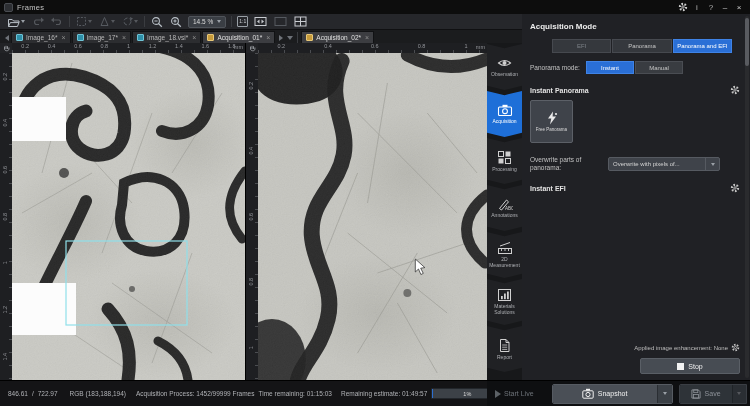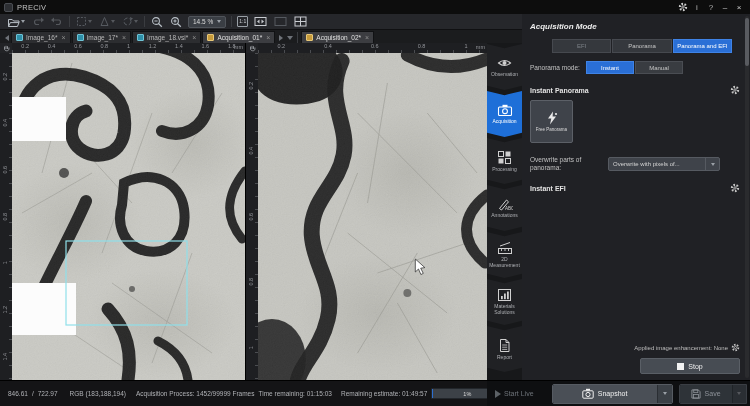--- a/index.html
+++ b/index.html
@@ -67,21 +67,21 @@
   .nav-item { position:relative; width:35px; height:46px; background:#202124; margin-bottom:1px;
               clip-path:polygon(0 0,50% 9%,100% 0,100% 91%,50% 100%,0 91%);
               display:flex; flex-direction:column; align-items:center; justify-content:center; gap:2px; cursor:default; }
   .nav-item .nlabel { font-size:5px; color:#aeb0b4; text-align:center; line-height:1.15; padding:0 1px; }
   .nav-item.selected { background:#1e6fd8; }
   .nav-item.selected .nlabel { color:#fff; }
   .nav-item svg { display:block; }
 
   
   .panel { position:absolute; left:522px; top:14px; width:228px; height:366px; background:#202125; display:flex; flex-direction:column; padding:6px 10px 0 8px; }
-  .panel-title { font-size:8px; font-weight:bold; color:#ececec; margin:2px 0 8px 0;font-style:italic; }
+  .panel-title { font-size:8px; font-weight:bold; color:#ececec; margin:2px 0 8px 0; }
   .seg3 { display:flex; gap:1px; margin-left:22px; width:180px; }
   .seg3 .seg { flex:1; height:14px; background:#35383d; border:1px solid #46494f; display:flex; align-items:center; justify-content:center; font-size:6px; color:#c6c6c6; cursor:default; }
   .seg3 .seg.dim { color:#7c8187; }
   .seg3 .seg.sel { background:#2a6fd6; border-color:#3f83e6; color:#fff; }
   .prow { display:flex; align-items:center; margin-top:8px; }
   .prow .plabel { font-size:6.5px; color:#c2c2c2; width:56px; }
   .seg2 { display:flex; gap:1px; }
   .seg2 .seg { width:48px; height:13px; background:#393c41; border:1px solid #4a4d53; display:flex; align-items:center; justify-content:center; font-size:6px; color:#c6c6c6; cursor:default; }
   .seg2 .seg.sel { background:#2a6fd6; border-color:#3f83e6; color:#fff; }
   .sect { display:flex; align-items:center; margin-top:11px; }
@@ -127,21 +127,21 @@
   .savebtn .main .allabel { font-size:7px; color:#8d9298; }
   .savebtn .dd { width:14px; background:#2a2e33; border-left:1px solid #202428; display:flex; align-items:center; justify-content:center; }
 </style>
 </head>
 <body>
 
 <div class="app">
 
   <div class="titlebar">
     <div class="logo"></div>
-    <span class="app-title">PRECiV</span>
+    <span class="app-title">Frames</span>
     <div class="tb-spacer"></div>
     <div class="winbtn">
       <svg width="10" height="10" viewBox="0 0 10 10">
           <circle cx="5" cy="5" r="3.1" fill="none" stroke="#cfcfcf" stroke-width="2.1" stroke-dasharray="1.7 1.45"></circle>
           <circle cx="5" cy="5" r="1.2" fill="none" stroke="#cfcfcf" stroke-width="0.9"></circle>
         </svg>
     </div>
     <div class="winbtn dimmer">i</div>
     <div class="winbtn dimmer">?</div>
     <div class="winbtn">–</div>

